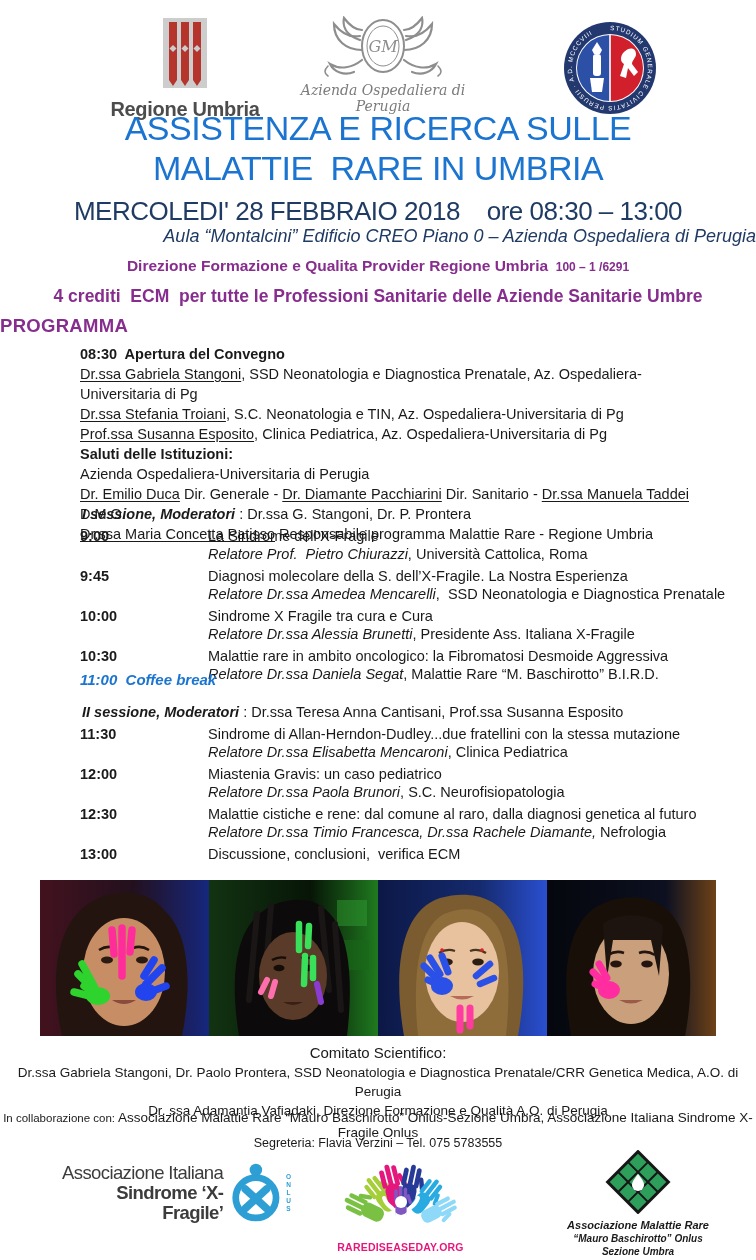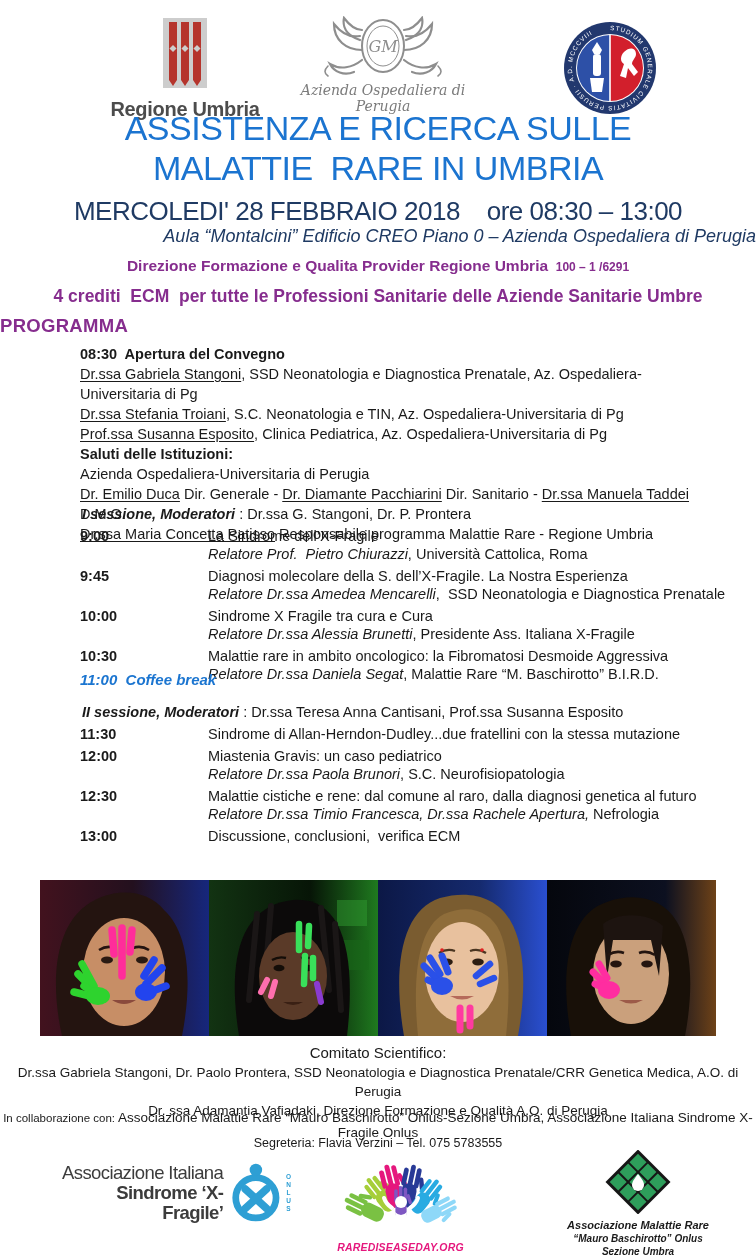--- a/index.html
+++ b/index.html
@@ -52,21 +52,21 @@
   #collab{position:absolute;top:1110px;left:0;width:756px;text-align:center;font-size:13.5px;}
   #collab .prefix{font-size:11.5px;}
   #segreteria{position:absolute;top:1136px;left:0;width:756px;text-align:center;font-size:12.5px;}
   
   #blogos{position:absolute;top:1150px;left:0;width:756px;height:110px;}
   .bl-xf{position:absolute;left:62px;top:12px;width:230px;display:flex;align-items:center;}
   .bl-xf .lines{color:#3c3c3c;line-height:20px;font-size:18.5px;text-align:right;letter-spacing:-0.6px;}
   .bl-xf .l2{font-weight:bold;}
   .bl-xf .onlus{writing-mode:vertical-rl;text-orientation:upright;font-size:6.5px;font-weight:bold;color:#2e9fd4;margin-left:2px;letter-spacing:1px;}
   .bl-rdd{position:absolute;left:333px;top:0px;width:135px;text-align:center;}
-  .bl-rdd .url{color:#e5177d;font-weight:bold;font-size:10.5px;margin-top:1px;letter-spacing:0.2px;font-style:italic;}
+  .bl-rdd .url{color:#e5177d;font-weight:bold;font-size:10.5px;margin-top:1px;letter-spacing:0.2px;}
   .bl-mb{position:absolute;left:553px;top:0px;width:170px;text-align:center;}
   .bl-mb .t1{font-size:11px;font-weight:bold;font-style:italic;line-height:14px;}
   .bl-mb .t2,.bl-mb .t3{font-size:10px;font-weight:bold;font-style:italic;line-height:13px;}
 </style>
 </head>
 <body>
 
 <div id="logos">
   <div class="logo-regione">
     <svg width="48" height="74" viewBox="0 0 48 74">
@@ -185,34 +185,35 @@
 
 <div id="coffee" class="pre">11:00  Coffee break</div>
 
 <div id="session2" class="sess">
   <div class="sess-head"><span class="bi">II sessione, Moderatori</span><span class="pre"> : Dr.ssa Teresa Anna Cantisani, Prof.ssa Susanna Esposito</span></div>
 
   <div class="item">
     <div class="time">11:30</div>
     <div class="body">
         <div>Sindrome di Allan-Herndon-Dudley...due fratellini con la stessa mutazione</div>
+      <div><span class="rel pre">Relatore Dr.ssa Elisabetta Mencaroni</span><span class="rel-rest pre">, Clinica Pediatrica</span></div>
       </div>
   </div>
   <div class="item">
     <div class="time">12:00</div>
     <div class="body">
         <div>Miastenia Gravis: un caso pediatrico</div>
       <div><span class="rel pre">Relatore Dr.ssa Paola Brunori</span><span class="rel-rest pre">, S.C. Neurofisiopatologia</span></div>
       </div>
   </div>
   <div class="item">
     <div class="time">12:30</div>
     <div class="body">
         <div>Malattie cistiche e rene: dal comune al raro, dalla diagnosi genetica al futuro</div>
-      <div><span class="rel pre">Relatore Dr.ssa Timio Francesca, Dr.ssa Rachele Apertura,</span><span class="rel-rest pre"> Nefrologia</span></div>
+      <div><span class="rel pre">Relatore Dr.ssa Timio Francesca, Dr.ssa Rachele Diamante,</span><span class="rel-rest pre"> Nefrologia</span></div>
       </div>
   </div>
   <div class="item">
     <div class="time">13:00</div>
     <div class="body">
         <div class="pre">Discussione, conclusioni,  verifica ECM</div>
       </div>
   </div>
 </div>
 

